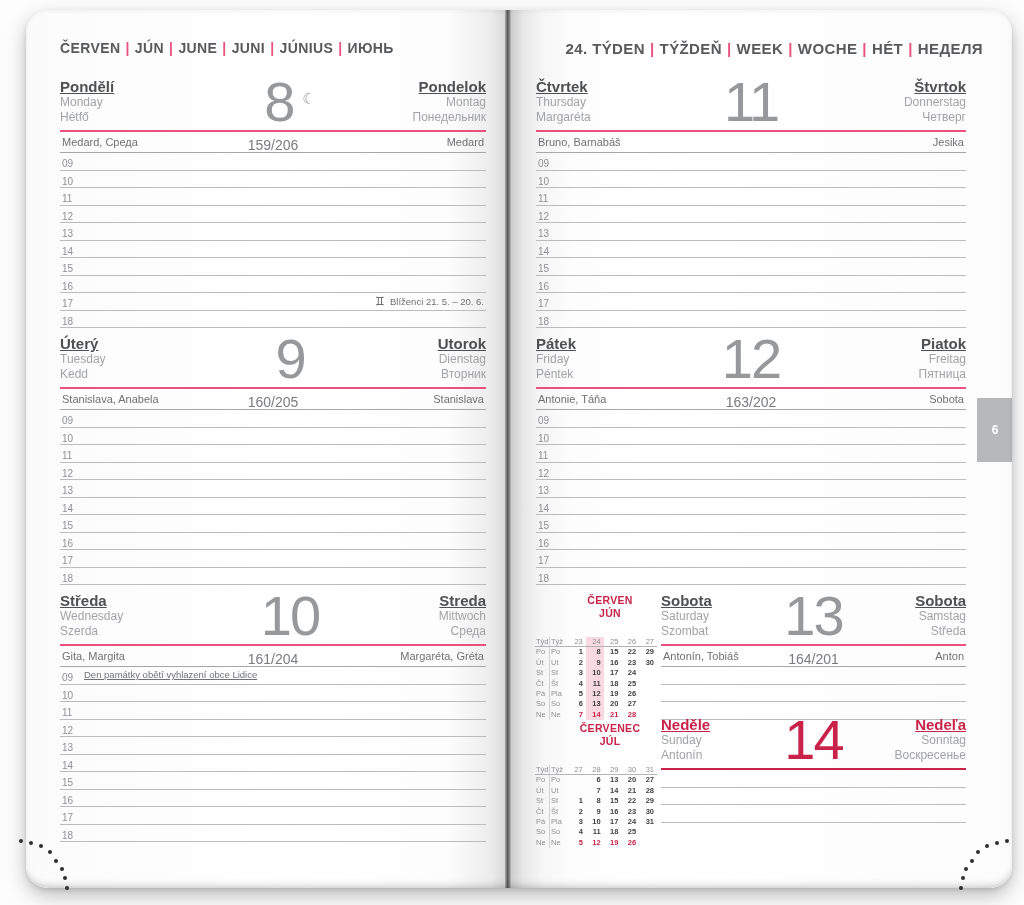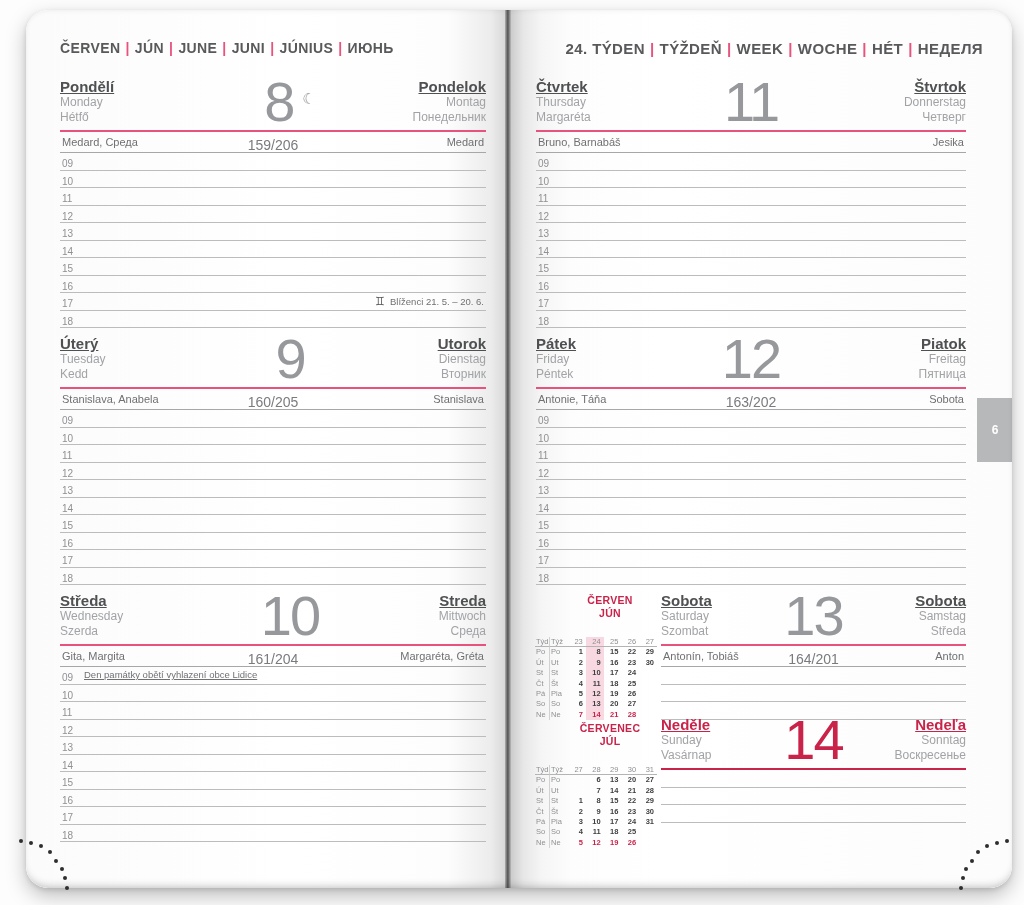--- a/index.html
+++ b/index.html
@@ -395,21 +395,21 @@
             <span class="mc-cell mc-num redtx">26</span>
             <span class="mc-cell mc-num redtx"></span>
           </div>
         </div>
 
       <section class="day half red" style="top:706px">
         <div class="day-head">
           <div class="col left-col">
             <div class="dn">Neděle</div>
             <div class="ds">Sunday</div>
-            <div class="ds">Vasárnap</div>
+            <div class="ds">Antonín</div>
           </div>
           <div class="num-wrap"><span class="num">14</span></div>
           <div class="col right-col">
             <div class="dn">Nedeľa</div>
             <div class="ds">Sonntag</div>
             <div class="ds">Воскресенье</div>
           </div>
         </div>
         <div class="hours">
             <div class="hrow"><span class="hlabel"></span></div>

